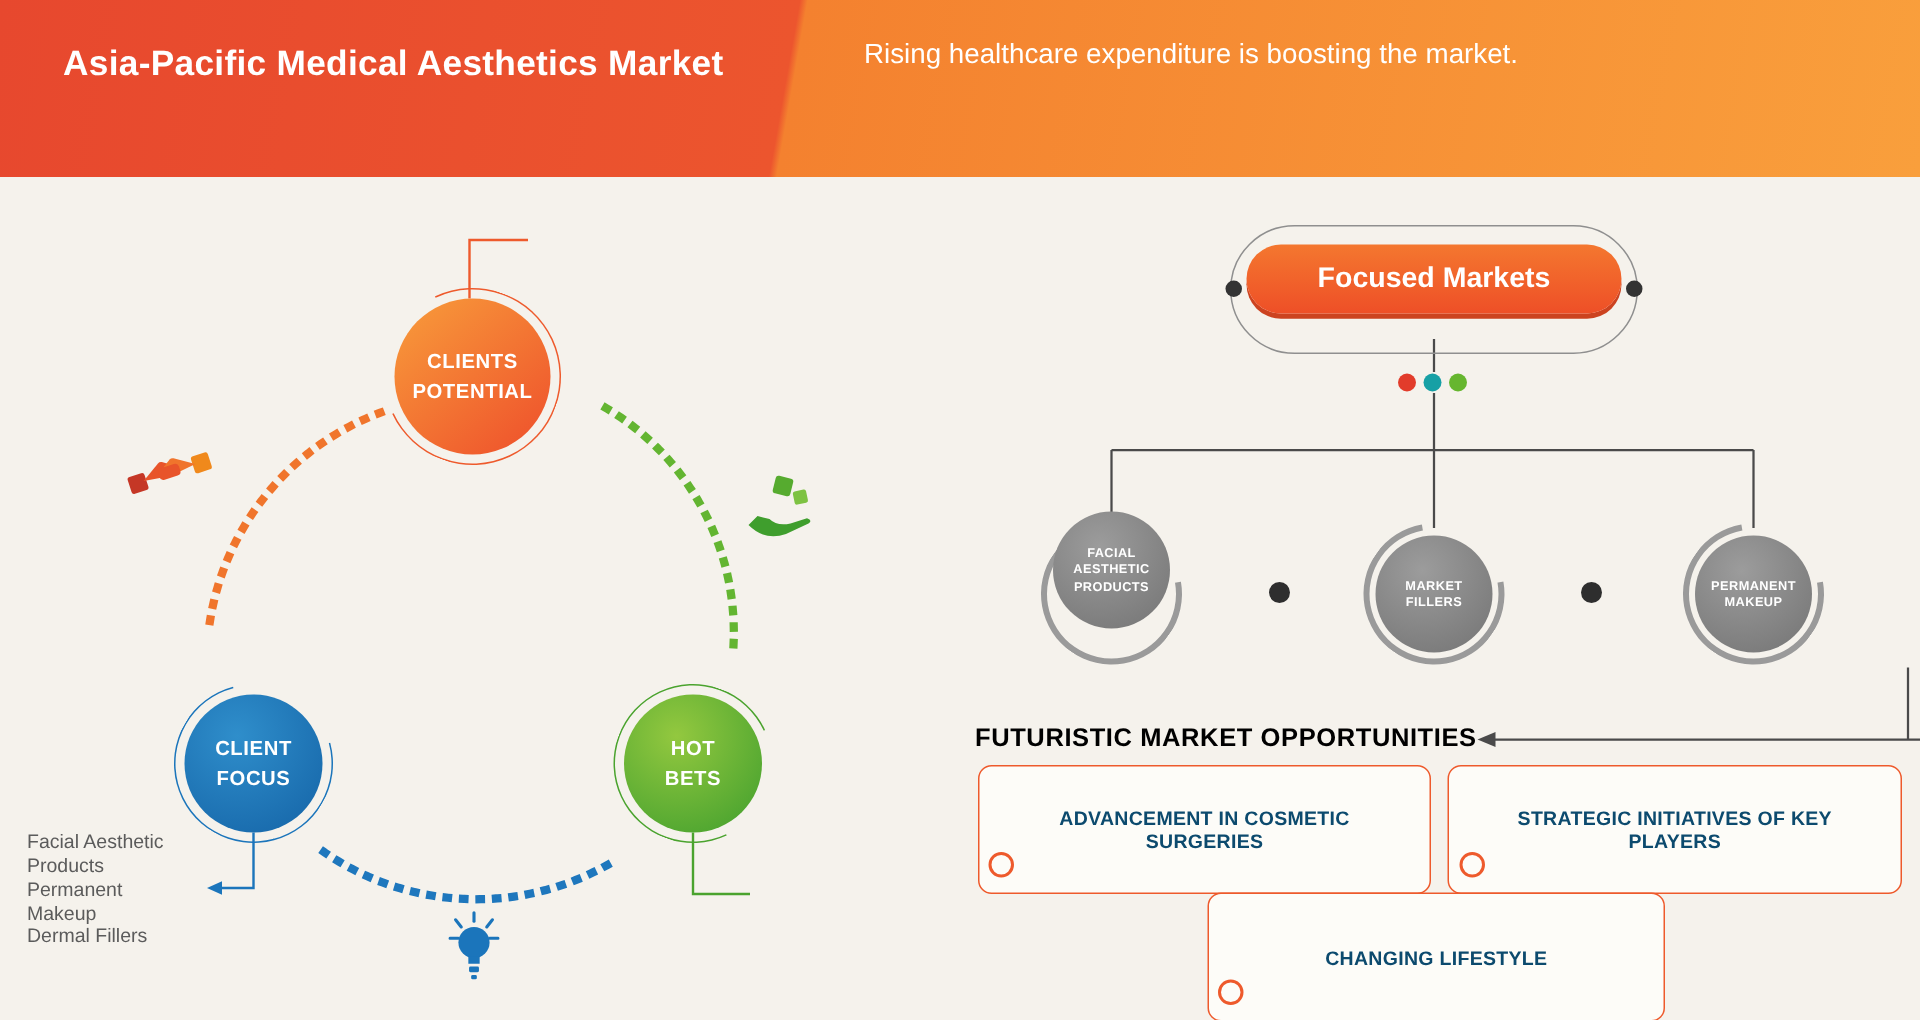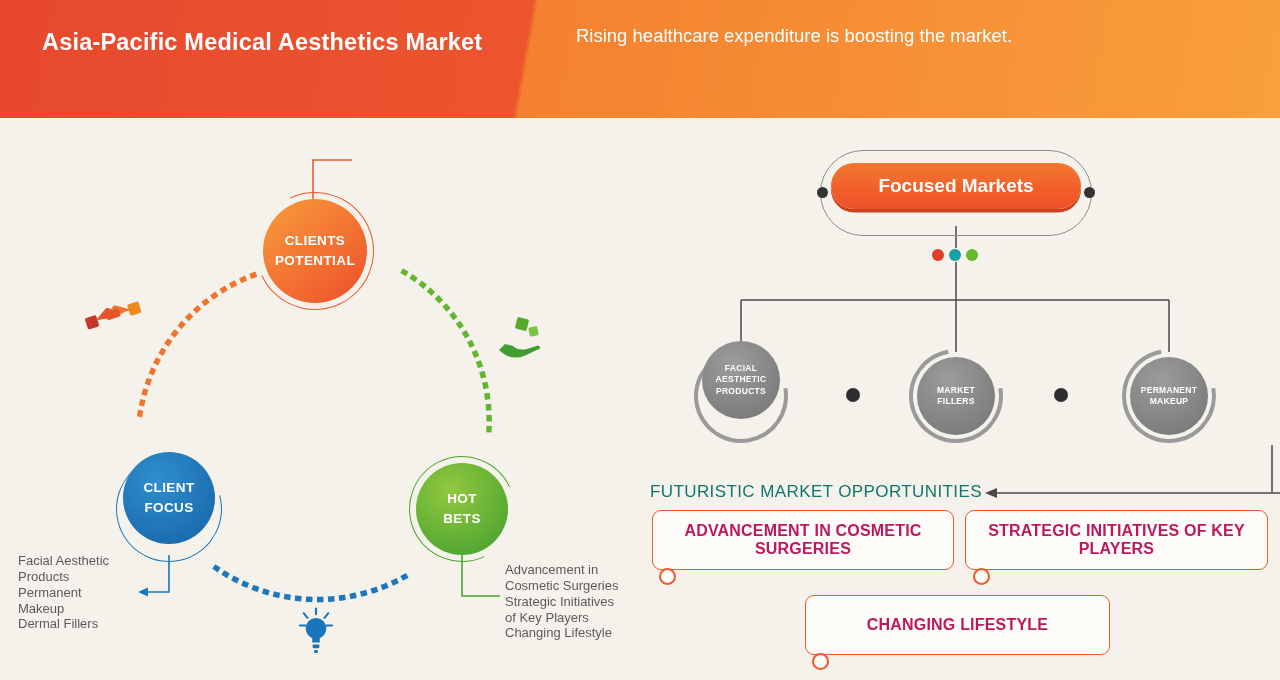--- a/index.html
+++ b/index.html
@@ -20,21 +20,21 @@
   .dot-or{stroke:#f0752c}.dot-gr{stroke:#63b531}.dot-bl{stroke:#1e77bd}
   .thin{fill:none;stroke-width:1.6}
   .ln-or{stroke:#ee5a2c}.ln-bl{stroke:#1b75bb}.ln-gr{stroke:#4aa32e}
   .conn{fill:none;stroke:#4a4a4a;stroke-width:1.5}
 
   
   .bubble{position:absolute;border-radius:50%;display:flex;align-items:center;justify-content:center;
           text-align:center;color:#fff;font-weight:bold;white-space:pre-line;z-index:2;
           font-size:13.5px;line-height:1.45;letter-spacing:.4px}
   .b-cp{left:263px;top:199px;width:104px;height:104px;background:linear-gradient(140deg,#f89d3b,#ee4e2b)}
-  .b-cf{left:123px;top:452px;width:92px;height:92px;background:radial-gradient(circle at 38% 30%,#2f8ecb,#1463a6)}
+  .b-cf{left:123px;top:463px;width:92px;height:92px;background:radial-gradient(circle at 38% 30%,#2f8ecb,#1463a6)}
   .b-hb{left:416px;top:463px;width:92px;height:92px;background:radial-gradient(circle at 38% 30%,#93c83f,#3f9e2d)}
   .ring{position:absolute;border-radius:50%;z-index:1;border:1.5px solid}
   .r-cp{left:256px;top:192px;width:118px;height:118px;border-color:#ee5a2c;border-left-color:transparent;transform:rotate(20deg)}
   .r-cf{left:116px;top:456px;width:106px;height:106px;border-color:#1b75bb;border-top-color:transparent;transform:rotate(30deg)}
   .r-hb{left:409px;top:456px;width:106px;height:106px;border-color:#4aa32e;border-right-color:transparent;transform:rotate(20deg)}
 
   
   .co{position:absolute;color:#5b5b5b;font-size:13px;line-height:1.22;white-space:pre-line;z-index:3}
   .co-cp{left:358px;top:152px}
   .co-cf{left:18px;top:553px;width:118px;text-align:left}
@@ -67,25 +67,25 @@
   .g1{left:702px;top:341px}.g2{left:917px;top:357px}.g3{left:1130px;top:357px}
   .gring{position:absolute;width:94px;height:94px;border-radius:50%;border:4px solid #9a9a9a;
          border-top-color:transparent;z-index:1}
   .gr1{left:694px;top:349px;transform:rotate(35deg)}
   .gr2{left:909px;top:349px;transform:rotate(35deg)}
   .gr3{left:1122px;top:349px;transform:rotate(35deg)}
   .sep-dot{position:absolute;width:14px;height:14px;border-radius:50%;background:#2e2e2e;z-index:2}
   .sd1{left:846px;top:388px}.sd2{left:1054px;top:388px}
 
   
-  .opp-title{position:absolute;left:650px;top:482px;font-size:17px;font-weight:normal;color:#0f766e;
+  .opp-title{position:absolute;left:650px;top:482px;font-size:17px;font-weight:bold;color:#000000;
              letter-spacing:.4px;z-index:2}
-  .opp{position:absolute;height:60px;border:1.5px solid #ee5a2c;border-radius:9px;background:#fdfcf8;
-       display:flex;align-items:center;justify-content:center;text-align:center;font-size:16px;
-       font-weight:bold;color:#be185d;letter-spacing:.2px;z-index:2;padding:0 14px}
+  .opp{position:absolute;height:86px;border:1.5px solid #ee5a2c;border-radius:9px;background:#fdfcf8;
+       display:flex;align-items:center;justify-content:center;text-align:center;font-size:13px;
+       font-weight:bold;color:#0c4a6e;letter-spacing:.2px;z-index:2;padding:0 14px}
   .o1{left:652px;top:510px;width:302px}
   .o2{left:965px;top:510px;width:303px}
   .o3{left:805px;top:595px;width:305px}
   .opp-dot{position:absolute;width:17px;height:17px;border-radius:50%;border:2.5px solid #ee5a2c;
            background:#fdfcf8;z-index:3}
   .od1{left:659px;top:568px}.od2{left:973px;top:568px}.od3{left:812px;top:653px}
 </style>
 </head>
 <body>
 
@@ -118,25 +118,20 @@
 FOCUS</div>
   <div class="co co-cf">Facial Aesthetic
 Products
 Permanent
 Makeup
 Dermal Fillers</div>
 
   <div class="ring r-hb"></div>
   <div class="bubble b-hb">HOT
 BETS</div>
-  <div class="co co-hb">Advancement in
-Cosmetic Surgeries
-Strategic Initiatives
-of Key Players
-Changing Lifestyle</div>
 
   <div class="icon i-hand">
     <svg viewBox="0 0 64 48" width="58" height="46">
       <g transform="rotate(-18 32 24)">
         <rect x="1" y="18" width="13" height="13" rx="2" fill="#c53726"></rect>
         <rect x="50" y="18" width="13" height="13" rx="2" fill="#f0891c"></rect>
         <path d="M12 24 L26 15 a3 3 0 0 1 3 0 l6 4 -8 7 z" fill="#e8542a"></path>
         <path d="M52 24 L38 15 a3 3 0 0 0 -3 0 l-6 4 8 7 z" fill="#f0742c"></path>
         <rect x="24" y="19" width="16" height="9" rx="3" fill="#e8542a"></rect>
       </g>

